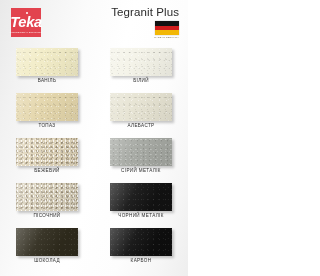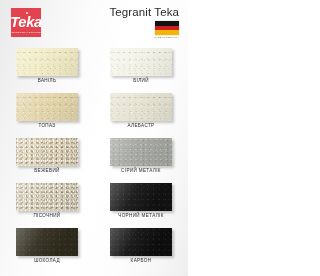--- a/index.html
+++ b/index.html
@@ -193,21 +193,21 @@
 
   <div id="header">
 
     <div id="logo-box">
       <div id="logo-dot"></div>
       <div id="logo-word">Teka</div>
       <div id="logo-sub">PROFESSIONAL SOLUTIONS</div>
     </div>
 
     <div id="title-block">
-      <div id="page-title">Tegranit Teka</div>
+      <div id="page-title">Tegranit Plus</div>
       <div id="flag-wrap">
         <div id="flag">
           <span class="flag-black"></span>
           <span class="flag-red"></span>
           <span class="flag-gold"></span>
         </div>
         <div id="flag-caption">MADE IN GERMANY</div>
       </div>
     </div>
 

